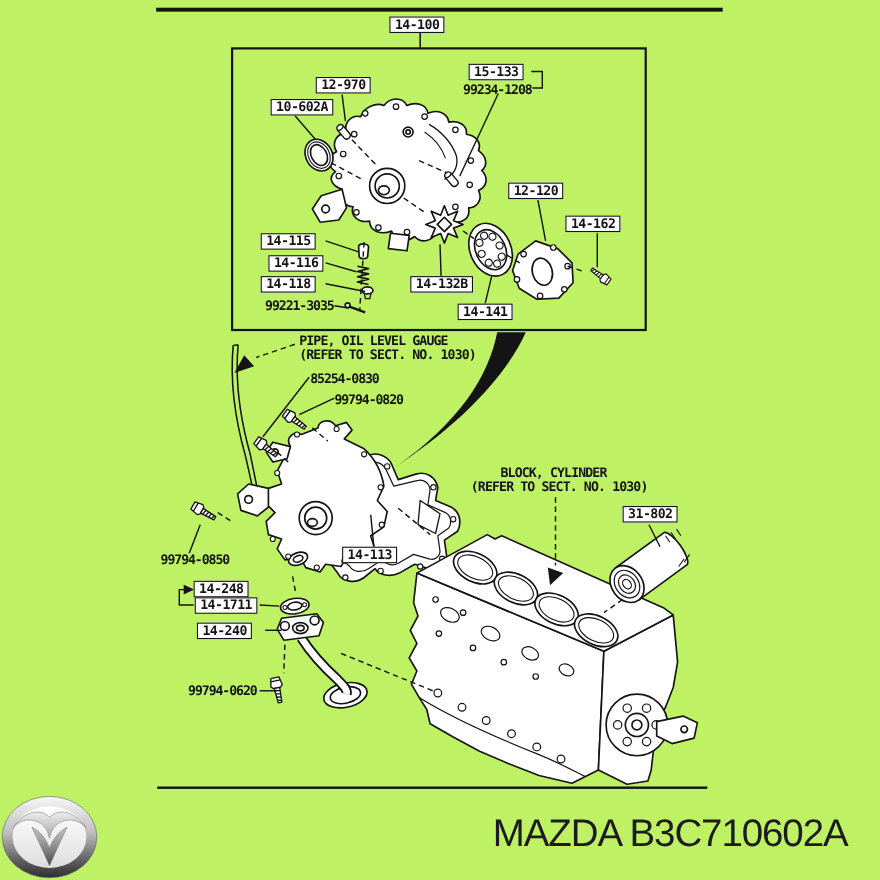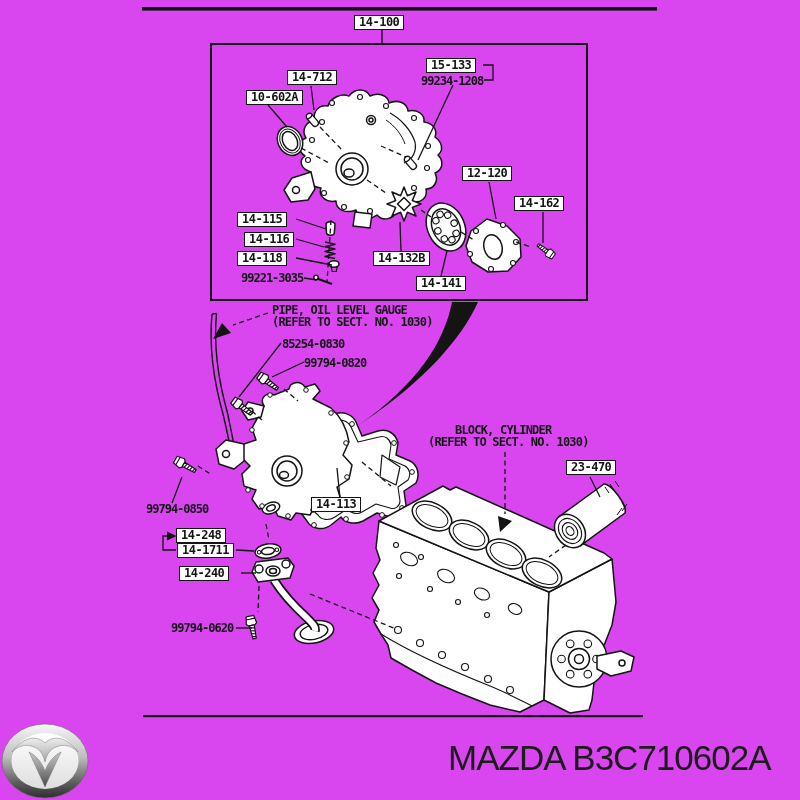--- a/index.html
+++ b/index.html
@@ -1,16 +1,16 @@
 <!DOCTYPE html>
 <html><head>
 <meta charset="utf-8">
 <style>
   html,body{margin:0;padding:0;background:#fff;}
-  .stage{position:relative;width:800px;height:800px;background:#d946ef;overflow:hidden;
+  .stage{position:relative;width:800px;height:800px;background:#bef264;overflow:hidden;
          font-family:"DejaVu Sans Mono","Liberation Mono",monospace;color:#141414;}
   .stage svg{position:absolute;left:0;top:0;}
   .co{position:absolute;border:1.6px solid #141414;background:#fff;padding:0 4px;
       font:700 12px/12.5px "DejaVu Sans Mono","Liberation Mono",monospace;
       letter-spacing:-0.5px;white-space:nowrap;z-index:5;}
   .pn{position:absolute;font:700 12px/12px "DejaVu Sans Mono","Liberation Mono",monospace;
       letter-spacing:-1px;white-space:nowrap;z-index:5;}
   .note{position:absolute;font:700 12px/12px "DejaVu Sans Mono","Liberation Mono",monospace;
       letter-spacing:-0.8px;white-space:nowrap;z-index:5;}
   .brand{position:absolute;left:448px;top:740px;
@@ -338,35 +338,35 @@
     </g>
     <g fill="#141414" stroke="none">
       <path d="M213,339 L222,323 L231,333 Z"></path>
       <path d="M500,532 L498,516 L512,521 Z"></path>
       <path d="M167,531.5 L167,540.5 L176.5,536 Z"></path>
     </g>
   </g>
 </svg>
 
 <div class="co" style="left:354px;top:15px">14-100</div>
-<div class="co" style="left:287px;top:70px">14-712</div>
+<div class="co" style="left:287px;top:70px">12-970</div>
 <div class="co" style="left:246px;top:90px">10-602A</div>
 <div class="co" style="left:426px;top:58px">15-133</div>
 <div class="co" style="left:462px;top:166px">12-120</div>
 <div class="co" style="left:514px;top:196px">14-162</div>
 <div class="co" style="left:237px;top:212px">14-115</div>
 <div class="co" style="left:244px;top:232px">14-116</div>
 <div class="co" style="left:237px;top:251px">14-118</div>
 <div class="co" style="left:373px;top:251px">14-132B</div>
 <div class="co" style="left:416px;top:276px">14-141</div>
 <div class="co" style="left:311px;top:497px">14-113</div>
 <div class="co" style="left:176px;top:528px">14-248</div>
 <div class="co" style="left:177px;top:543px">14-1711</div>
 <div class="co" style="left:179px;top:566px">14-240</div>
-<div class="co" style="left:566px;top:460px">23-470</div>
+<div class="co" style="left:566px;top:460px">31-802</div>
 
 <div class="pn" style="left:421px;top:75px">99234-1208</div>
 <div class="pn" style="left:241px;top:272px">99221-3035</div>
 <div class="pn" style="left:282px;top:338px">85254-0830</div>
 <div class="pn" style="left:304px;top:357px">99794-0820</div>
 <div class="pn" style="left:146px;top:503px">99794-0850</div>
 <div class="pn" style="left:171px;top:622px">99794-0620</div>
 
 <div class="note" style="left:272px;top:304px">PIPE, OIL LEVEL GAUGE</div>
 <div class="note" style="left:272px;top:316px">(REFER TO SECT. NO. 1030)</div>

